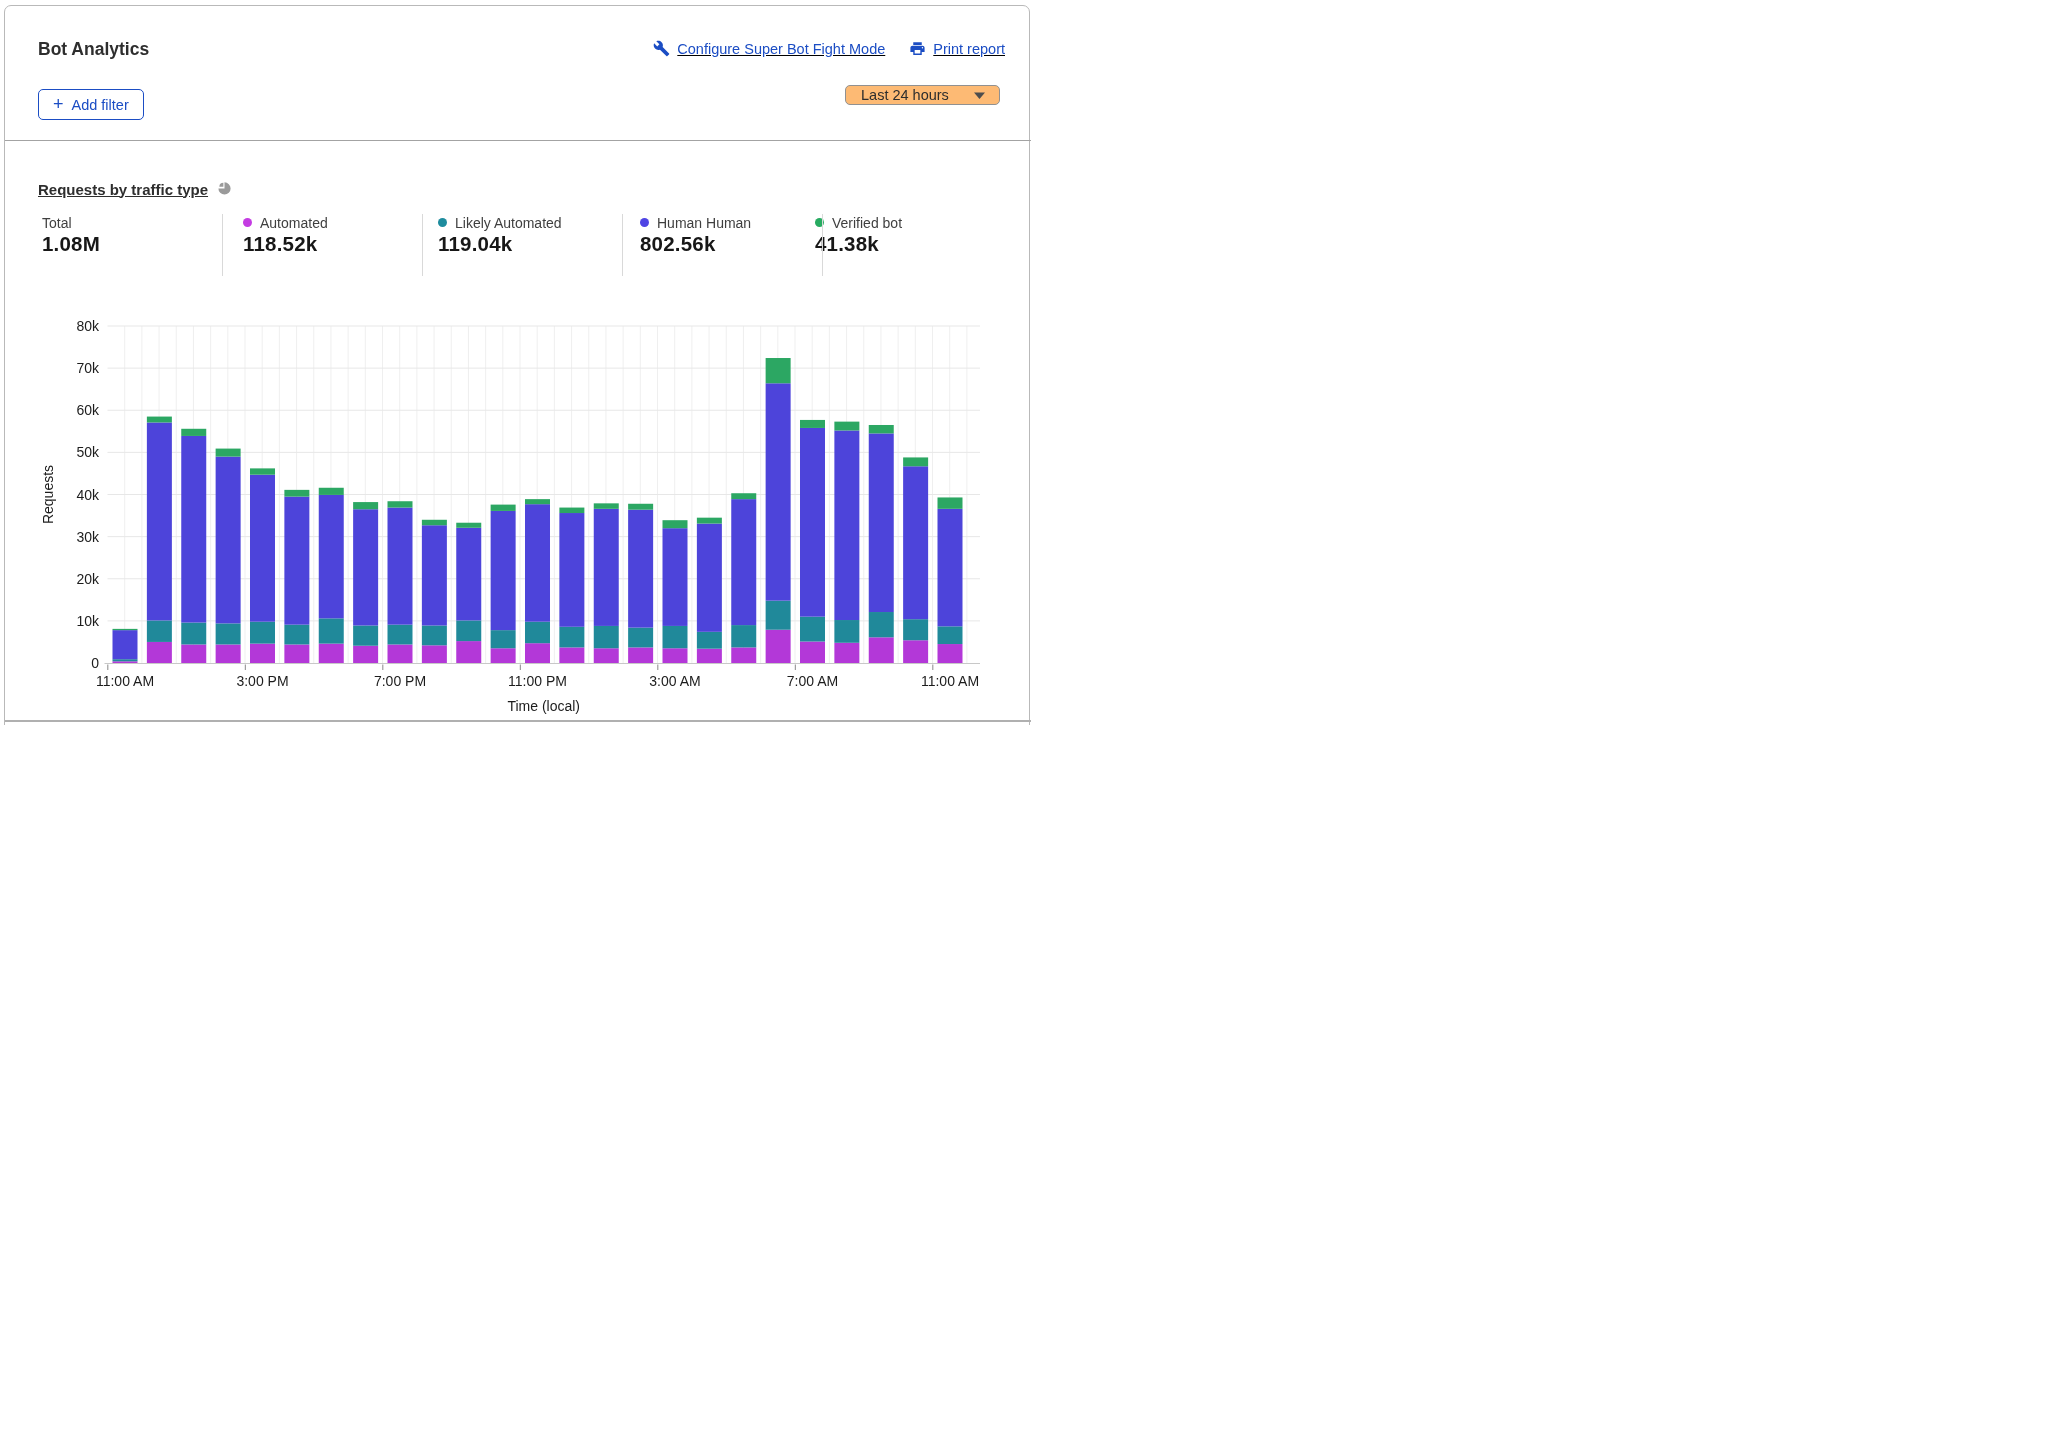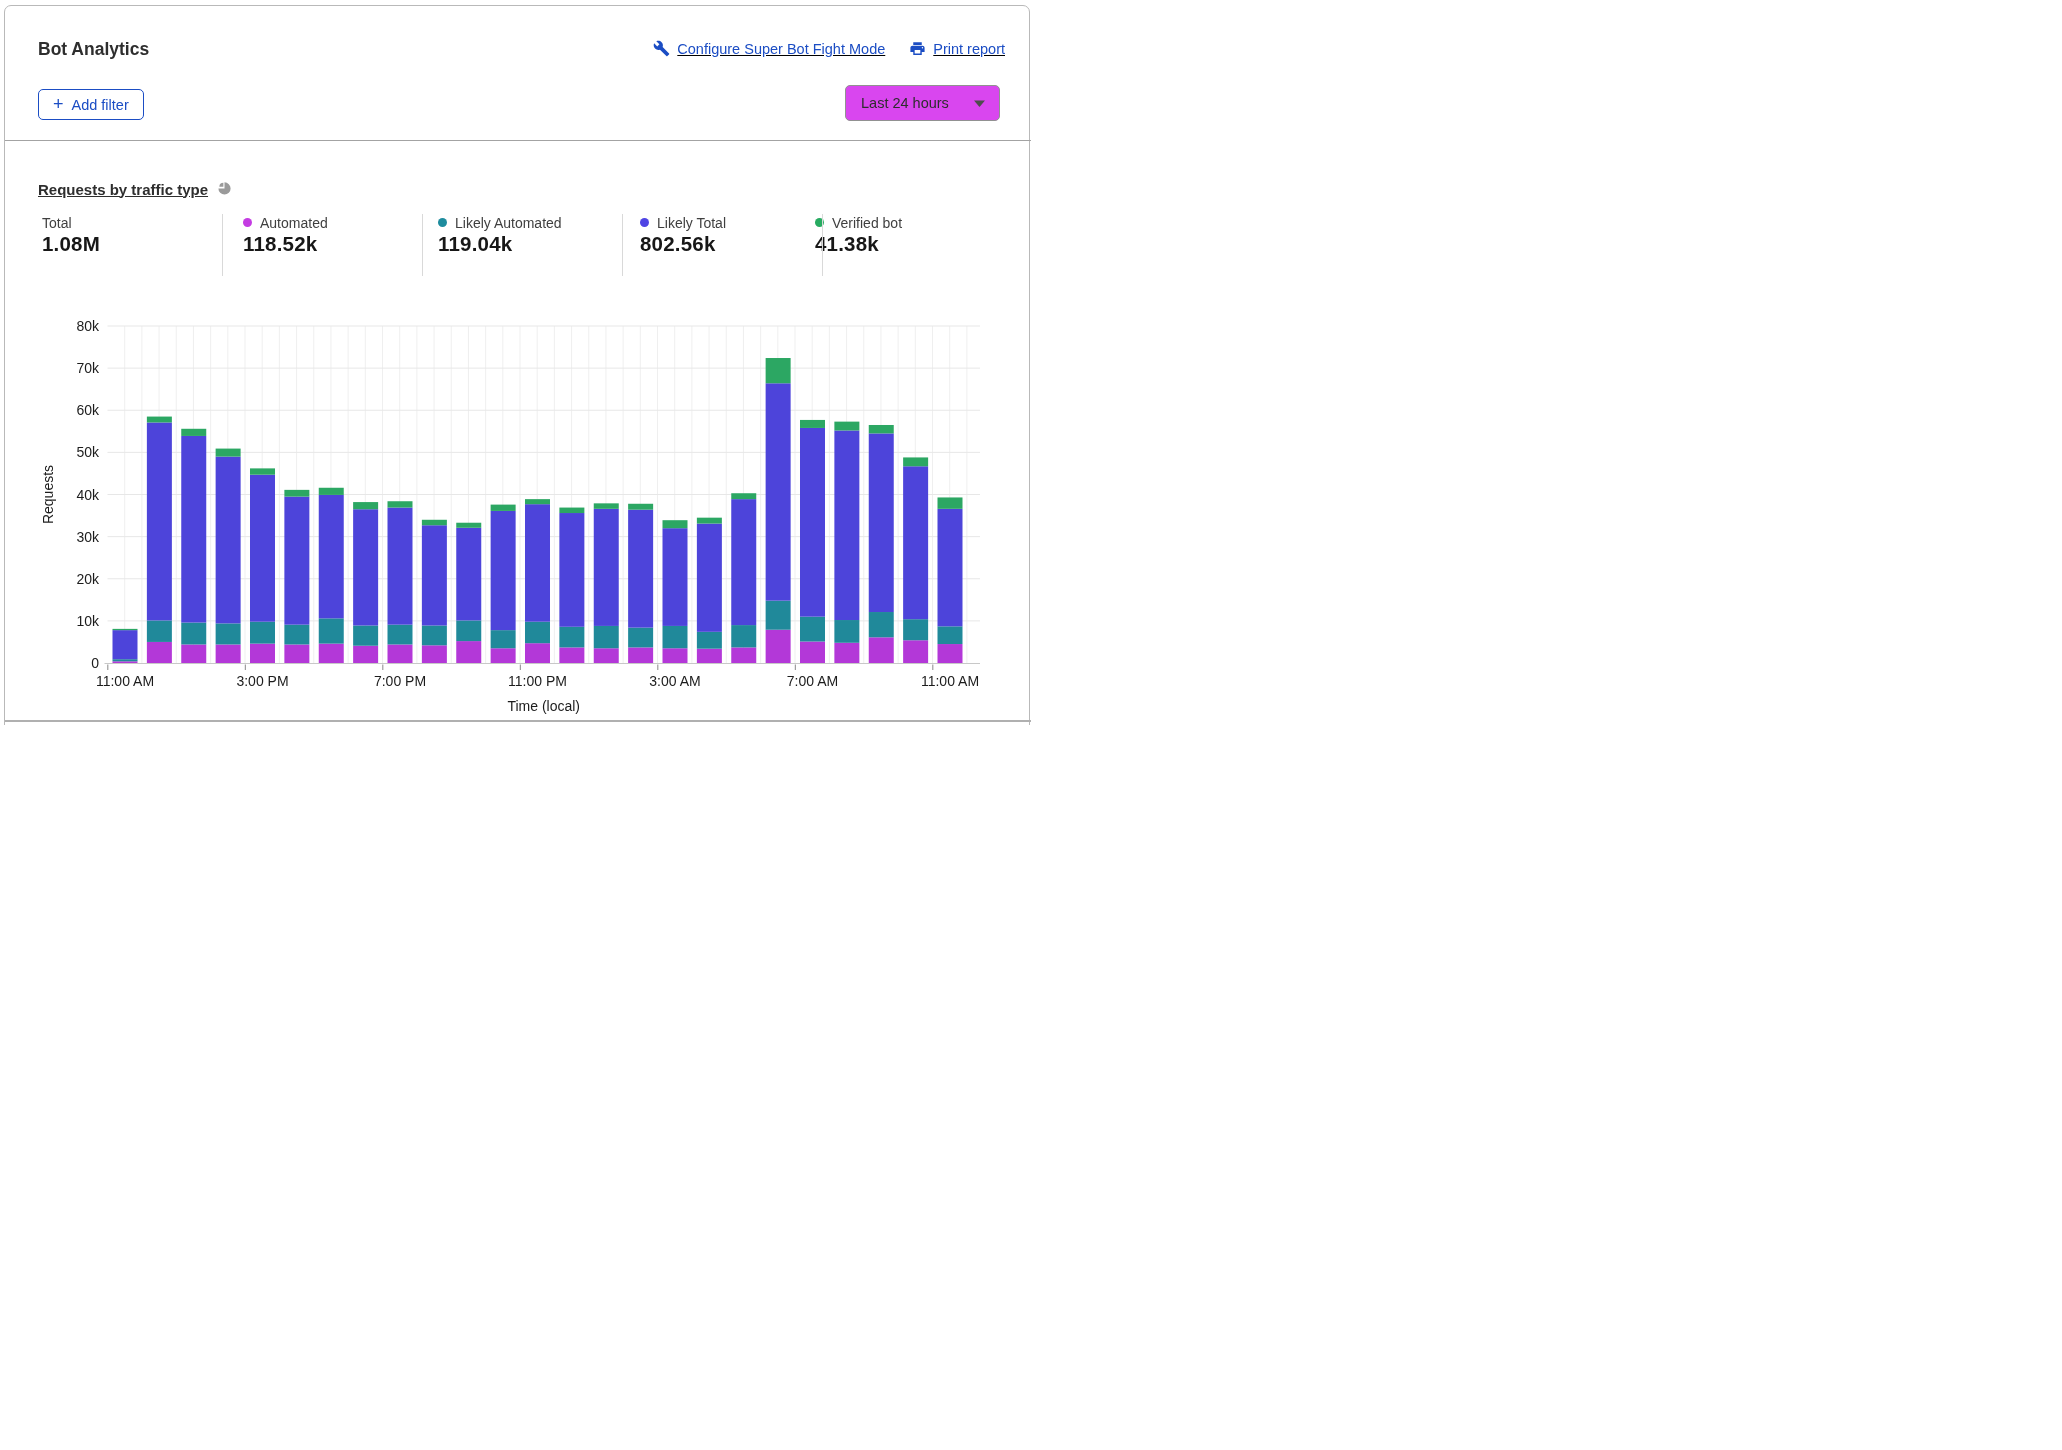--- a/index.html
+++ b/index.html
@@ -8,22 +8,22 @@
   .card-border{position:absolute;left:4px;top:5px;right:1px;bottom:-6px;
        border:1px solid #b9b9b9;border-radius:7px 7px 0 0;pointer-events:none;}
   .page-title{position:absolute;left:38px;top:39px;font-size:17.5px;font-weight:700;color:#2e2e2e;}
   .header-actions{position:absolute;top:40px;right:26px;display:flex;gap:24px;align-items:center;text-decoration:underline;}
   .hlink{display:flex;align-items:center;gap:7px;color:#1b4dc4;font-size:14.5px;text-decoration:none;cursor:pointer;}
   .hlink svg{display:block;}
   .btn-add-filter{position:absolute;left:38px;top:89px;height:31px;display:inline-flex;align-items:center;
        gap:8px;padding:0 14px;background:#fff;border:1.5px solid #1b4dc4;border-radius:5px;
        color:#1b4dc4;font-size:14.5px;font-weight:500;cursor:pointer;}
   .plus{font-size:18px;font-weight:500;line-height:1;margin-top:-2px;}
-  .select{position:absolute;left:845px;top:85px;width:155px;height:36px;border:1px solid #919191;
-       border-radius:5px;background:#d946ef;display:flex;align-items:center;box-sizing:border-box;
+  .select{position:absolute;left:845px;top:85px;width:155px;height:20px;border:1px solid #919191;
+       border-radius:5px;background:#fdba74;display:flex;align-items:center;box-sizing:border-box;
        padding:0 13px 0 15px;cursor:pointer;}
   .select-text{font-size:14.5px;color:#2d2d2d;flex:1;}
   .divider{position:absolute;left:5px;right:0;top:140px;height:1px;background:#a3a3a3;}
   .bottom-divider{position:absolute;left:5px;right:0;top:720px;height:1.5px;background:#b0b0b0;}
   .section-title{position:absolute;left:38px;top:180px;font-size:15px;font-weight:700;color:#2e2e2e;
        display:flex;align-items:center;gap:9px;text-decoration:underline;}
   .stat{position:absolute;top:214px;}
   .stat-label-row{display:flex;align-items:center;gap:8px;height:17px;}
   .dot{width:9px;height:9px;border-radius:50%;display:inline-block;}
   .stat-label{font-size:14px;color:#3f3f3f;}
@@ -100,21 +100,21 @@
 <div class="stat" style="left:438px">
   <div class="stat-label-row">
     <span class="dot" style="background: rgb(30, 140, 158);"></span>
     <span class="stat-label">Likely Automated</span>
   </div>
   <div class="stat-value">119.04k</div>
 </div>
 <div class="stat" style="left:640px">
   <div class="stat-label-row">
     <span class="dot" style="background: rgb(79, 68, 228);"></span>
-    <span class="stat-label">Likely Total</span>
+    <span class="stat-label">Human Human</span>
   </div>
   <div class="stat-value">802.56k</div>
 </div>
 <div class="stat" style="left:815px">
   <div class="stat-label-row">
     <span class="dot" style="background: rgb(39, 171, 97);"></span>
     <span class="stat-label">Verified bot</span>
   </div>
   <div class="stat-value">41.38k</div>
 </div>

